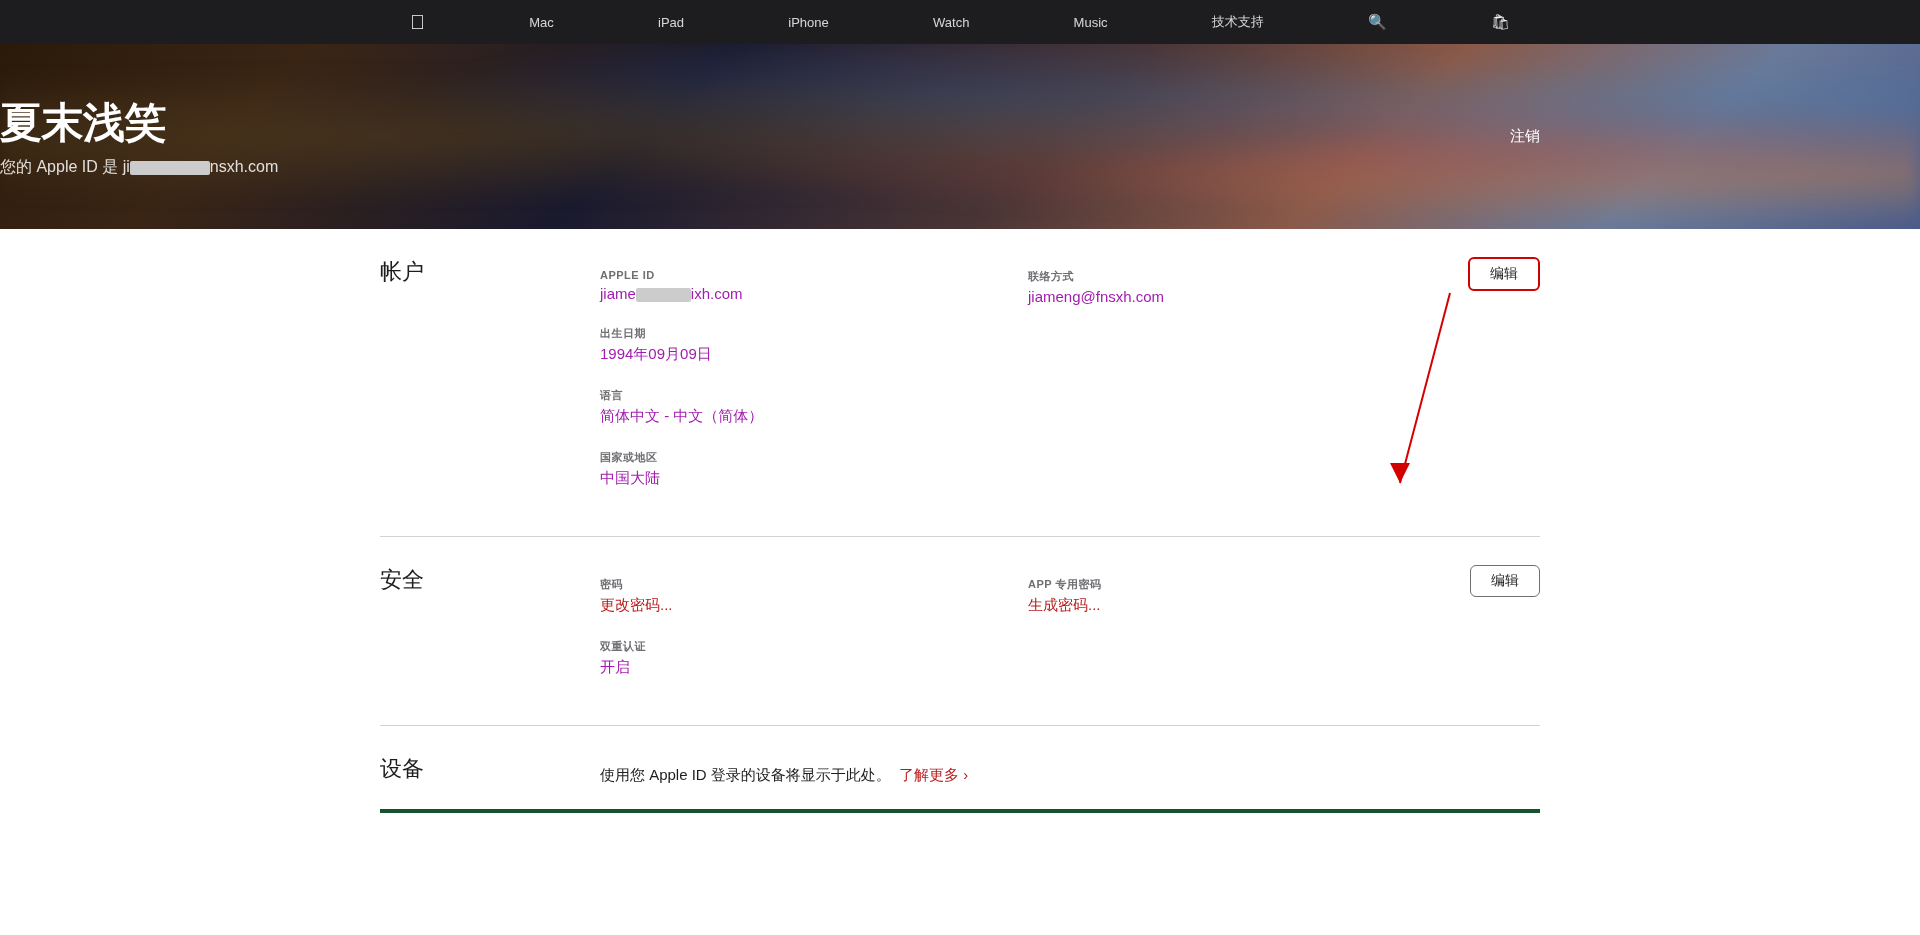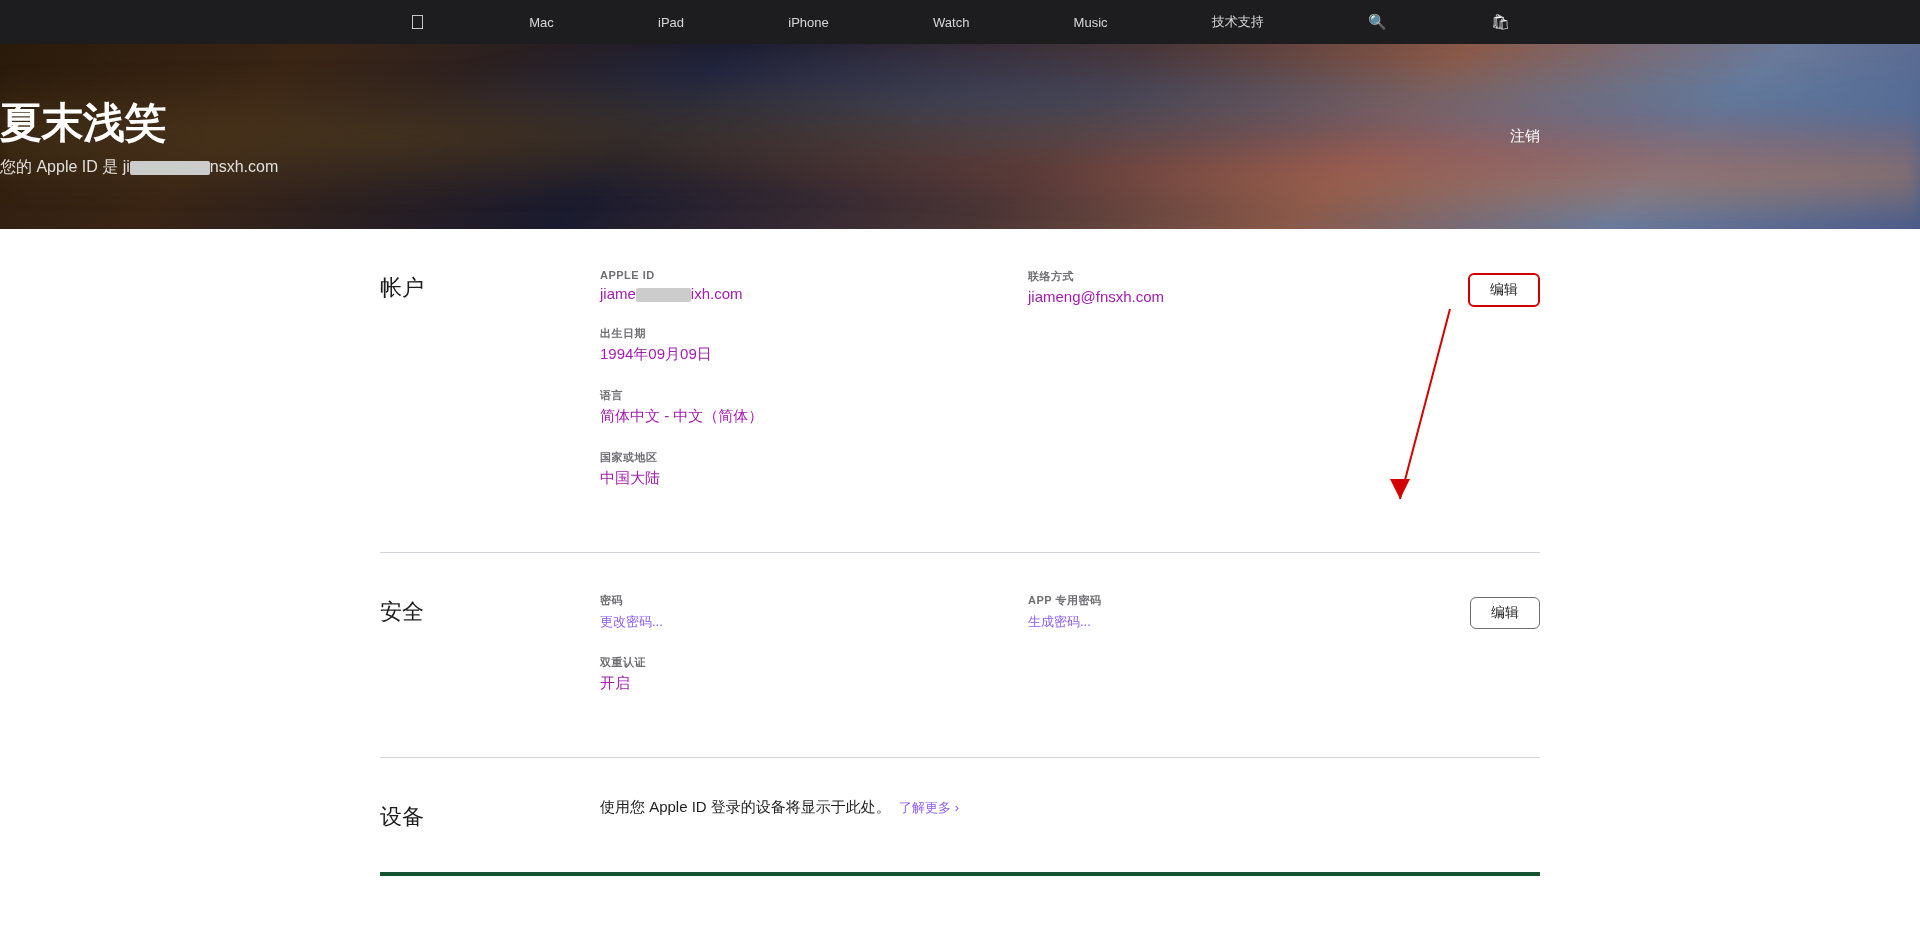--- a/index.html
+++ b/index.html
@@ -46,59 +46,60 @@
       right: 380px;
       color: #fff;
       font-size: 15px;
       cursor: pointer;
       z-index: 1;
     }
 
     
     .section {
       display: flex;
-      padding: 40px 0;
+      padding: 24px 0;
       border-bottom: 1px solid #d2d2d7;
       position: relative;
     }
     .section-title {
       width: 220px;
       min-width: 220px;
       font-size: 22px;
       font-weight: 500;
       color: #1d1d1f;
       padding-top: 4px;
       padding-left: 0;
     }
     .section-body {
       flex: 1;
       display: flex;
       gap: 76px;
+      margin-top: 16px;
     }
     .section-col {
       flex: 1;
     }
     .field-group {
       margin-bottom: 24px;
     }
     .field-label {
       font-size: 11px;
       font-weight: 600;
       color: #6e6e73;
       text-transform: uppercase;
       letter-spacing: 0.5px;
       margin-bottom: 4px;
     }
     .field-value {
       font-size: 15px;
       color: #a21caf;
     }
     .field-link {
-      font-size: 13px;
-      color: #8b5cf6;
+      font-size: 15px;
+      color: #b91c1c;
       cursor: pointer;
       text-decoration: none;
       text-align: right;
     }
 
     .section-edit-area {
       width: 160px;
       min-width: 160px;
       display: flex;
       flex-direction: column;

